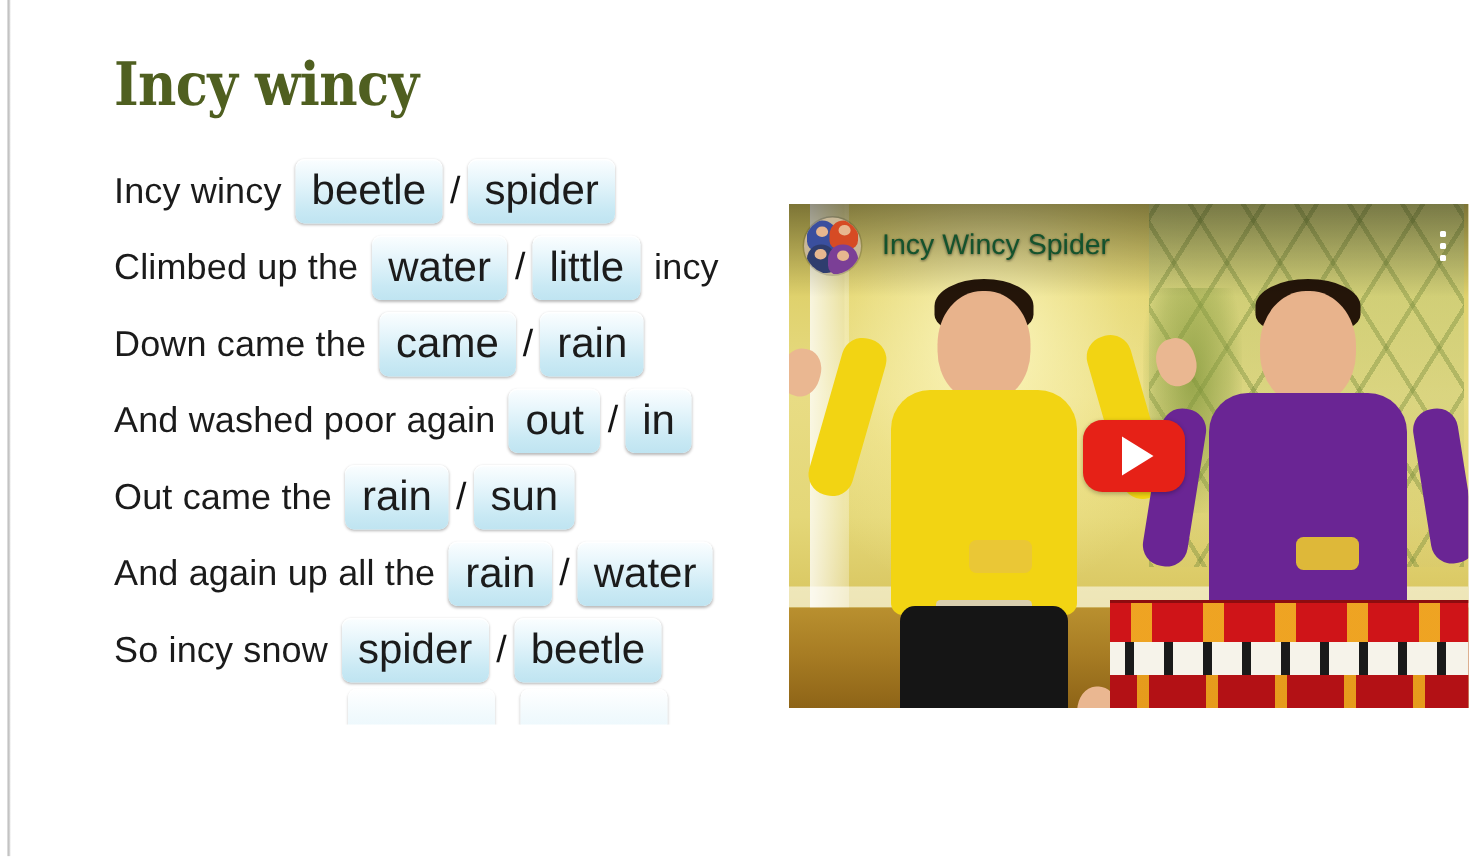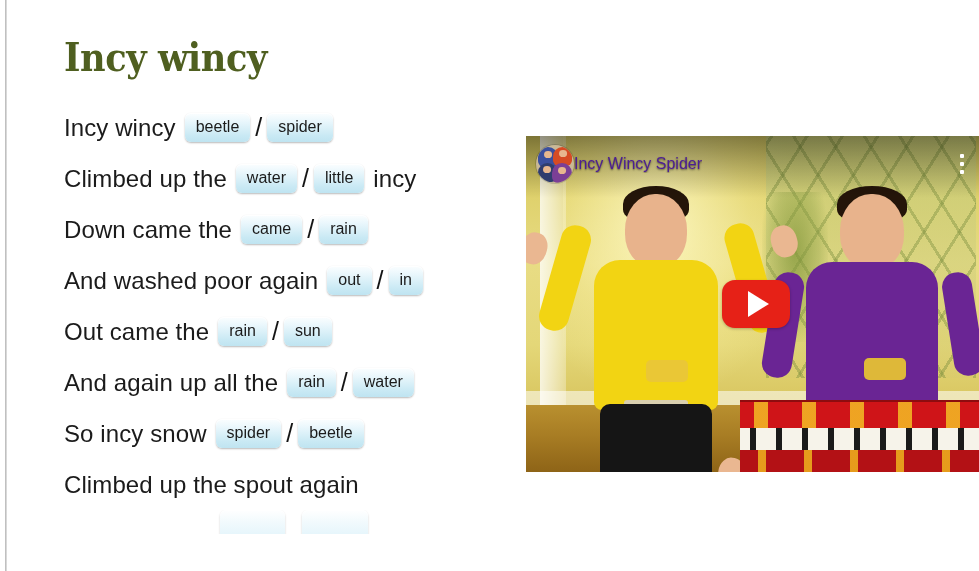--- a/index.html
+++ b/index.html
@@ -26,21 +26,21 @@
     left: 5px;
     top: 0;
     width: 2px;
     height: 571px;
     background: linear-gradient(to right, #b7b7b7 0%, #c9c9c9 50%, #e8e8e8 100%);
   }
 
   
   .worksheet {
     position: absolute;
-    left: 64px;
+    left: 76px;
     top: 36px;
     width: 440px;
   }
 
   .page-title {
     font-family: "DejaVu Serif", serif;
     font-weight: bold;
     font-size: 40px;
     line-height: 1.05;
     letter-spacing: -0.5px;
@@ -72,21 +72,21 @@
   .txt.tail { margin-left: 9px; }
 
   .slash {
     font-size: 25px;
     color: #141414;
     padding: 0 5px;
   }
 
   .chip {
     display: inline-block;
-    font-size: 16px;
+    font-size: 28px;
     color: #1b1b1b;
     padding: 5px 11px 6px 11px;
     border-radius: 6px;
     background: linear-gradient(to bottom, #fbfeff 0%, #eaf7fc 28%, #c9e9f4 78%, #bfe4f1 100%);
     box-shadow: 0 1px 2px rgba(0,0,0,0.28), inset 0 1px 0 rgba(255,255,255,0.85);
     line-height: 1.12;
   }
 
   
   .line.cut {
@@ -299,22 +299,23 @@
   .av-4 { right: 6%; bottom: 0%; background: #7b3f96; border-radius: 50% 50% 30% 30%; }
   .av-face {
     position: absolute; left: 50%; top: 18%;
     transform: translateX(-50%);
     width: 40%; height: 34%;
     border-radius: 50%;
     background: #e7b78f;
   }
 
   .yt-title {
-    color: #4c1d95;
-    font-size: 16px;
+    margin-left: 14px;
+    color: #14532d;
+    font-size: 19px;
     font-weight: 400;
     text-shadow: 0 1px 2px rgba(0,0,0,0.55);
     white-space: nowrap;
     overflow: hidden;
   }
 
   .yt-menu {
     margin-left: auto;
     width: 24px; height: 26px;
     display: flex;
@@ -406,23 +407,20 @@
         <span class="chip">water</span>
       </div>
 
       <div class="line">
         <span class="txt lead">So incy snow</span>
         <span class="chip">spider</span>
         <span class="slash">/</span>
         <span class="chip">beetle</span>
       </div>
 
-      <div class="line">
-        <span class="txt lead">Climbed up the spout again</span>
-      </div>
 
       <div class="line cut">
         <span class="txt lead" style="visibility:hidden">So incy wincy</span>
         <span class="chip">beetle</span>
         <span class="slash" style="visibility:hidden">/</span>
         <span class="chip">spider</span>
       </div>
 
     </div>
   </div>

